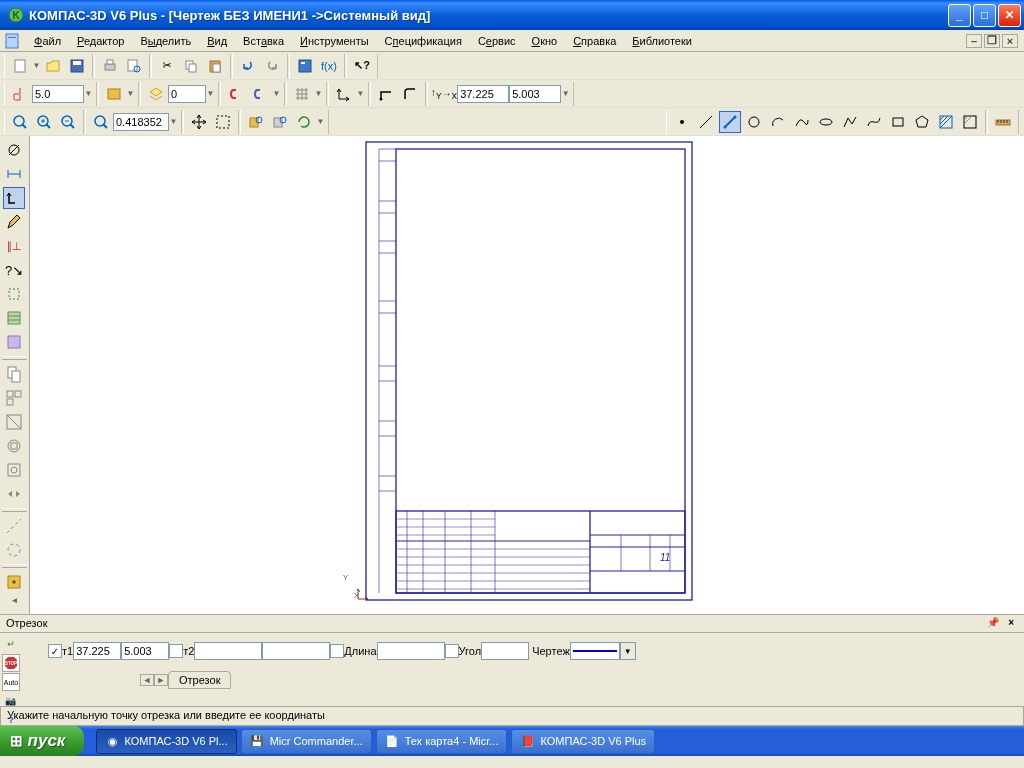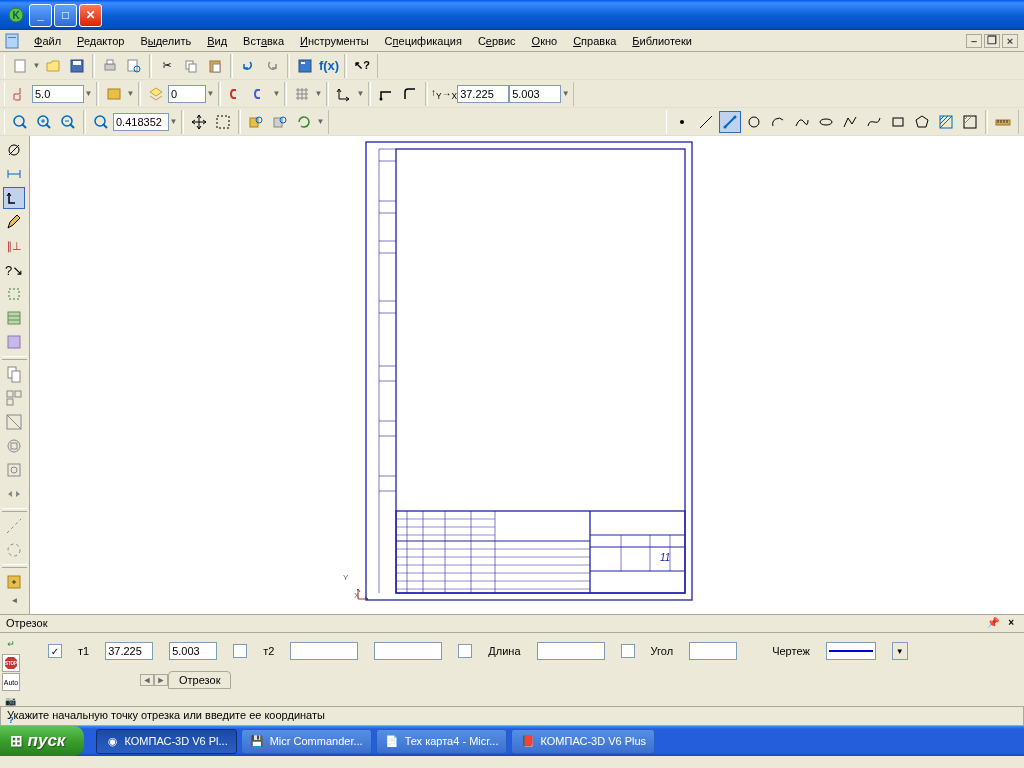--- a/index.html
+++ b/index.html
@@ -48,21 +48,21 @@
 
 .prop-panel { height: 92px; background: #ece9d8; border-top: 1px solid #aca899; }
 .prop-header { height: 18px; font-size: 11px; padding: 2px 6px; border-bottom: 1px solid #aca899; display:flex;}
 .prop-header-title { flex:1;}
 .prop-pin { font-size:10px; padding:0 4px;}
 .prop-close { font-size:10px; padding:0 4px; font-weight:bold;}
 .prop-body { height: 36px; display: flex; align-items: center; padding: 4px 8px; }
 .prop-side-btns { width: 40px; display: flex; flex-wrap: wrap; gap: 1px; align-content: flex-start; padding: 2px; }
 .prop-btn { width: 18px; height: 18px; display:flex;align-items:center;justify-content:center; font-size:9px;}
 .prop-btn.stop { background:#fff; border:1px solid #aca899;}
-.prop-fields { display: flex; align-items: center; gap: 16px; font-size: 11px; }
+.prop-fields { display: flex; align-items: center; gap: 0; font-size: 11px; }
 .prop-checkbox { width: 14px; height: 14px; border: 1px solid #7f9db9; background: white; display:inline-flex;align-items:center;justify-content:center; font-size:10px;}
 .prop-checkbox.checked::after { content: "✓"; }
 .prop-field-input { width: 48px; height: 18px; border: 1px solid #7f9db9; background: white; font-size: 11px; padding: 0 2px; }
 .prop-field-input.wide { width: 68px; }
 .style-select { width: 50px; height: 18px; border: 1px solid #7f9db9; background: white; display:flex;align-items:center; padding:0 2px;}
 .style-line { flex:1; height:2px; background:#0000cd;}
 .style-dd-btn { width: 16px; height:18px; border:1px solid #7f9db9; background:#ece9d8; font-size:8px; display:flex;align-items:center;justify-content:center;}
 .prop-tabs { height: 22px; display: flex; align-items: center; padding-left: 100px; font-size: 11px; }
 .tab-nav-btn { width:14px; font-size:9px; color:#666; border:1px solid #aca899; text-align:center;}
 .prop-tab { padding: 2px 10px; background: #ece9d8; border: 1px solid #aca899; border-top-left-radius: 4px; border-top-right-radius:4px; }
@@ -87,20 +87,21 @@
 </head>
 <body>
 
 <div class="titlebar">
   <span class="app-icon">
     <svg width="16" height="16">
         <circle cx="8" cy="8" r="7" fill="#5fc050" stroke="#2d7a20"></circle>
         <text x="8" y="12" text-anchor="middle" font-size="10" fill="#063">K</text>
       </svg>
   </span>
+  <span class="title-text">КОМПАС-3D V6 Plus - [Чертеж БЕЗ ИМЕНИ1 -&gt;Системный вид]</span>
   <div class="win-controls">
     <div class="win-btn">_</div>
     <div class="win-btn">□</div>
     <div class="win-btn close">✕</div>
   </div>
 </div>
 
 <div class="menubar">
   <span class="app-icon">
     <svg width="16" height="16">
@@ -192,21 +193,21 @@
       </div>
   </div>
   <div class="toolbar-group">
     <div class="tool-btn">
         <svg width="16" height="16">
           <rect x="2" y="2" width="12" height="12" fill="#3b7acc" stroke="#254e8a"></rect>
           <rect x="4" y="4" width="4" height="2" fill="#fff"></rect>
         </svg>
       </div>
     <div class="tool-btn">
-        <span style="color:#06c;font-weight:bold;font-size:13px;">f(x)</span>
+        <span style="color:#06c;font-weight:normal;font-size:11px;">f(x)</span>
       </div>
   </div>
   <div class="toolbar-group">
     <div class="tool-btn">
         <span class="micro-icon"><b>↖?</b></span>
       </div>
   </div>
 </div>
 
 <div class="toolbar">

